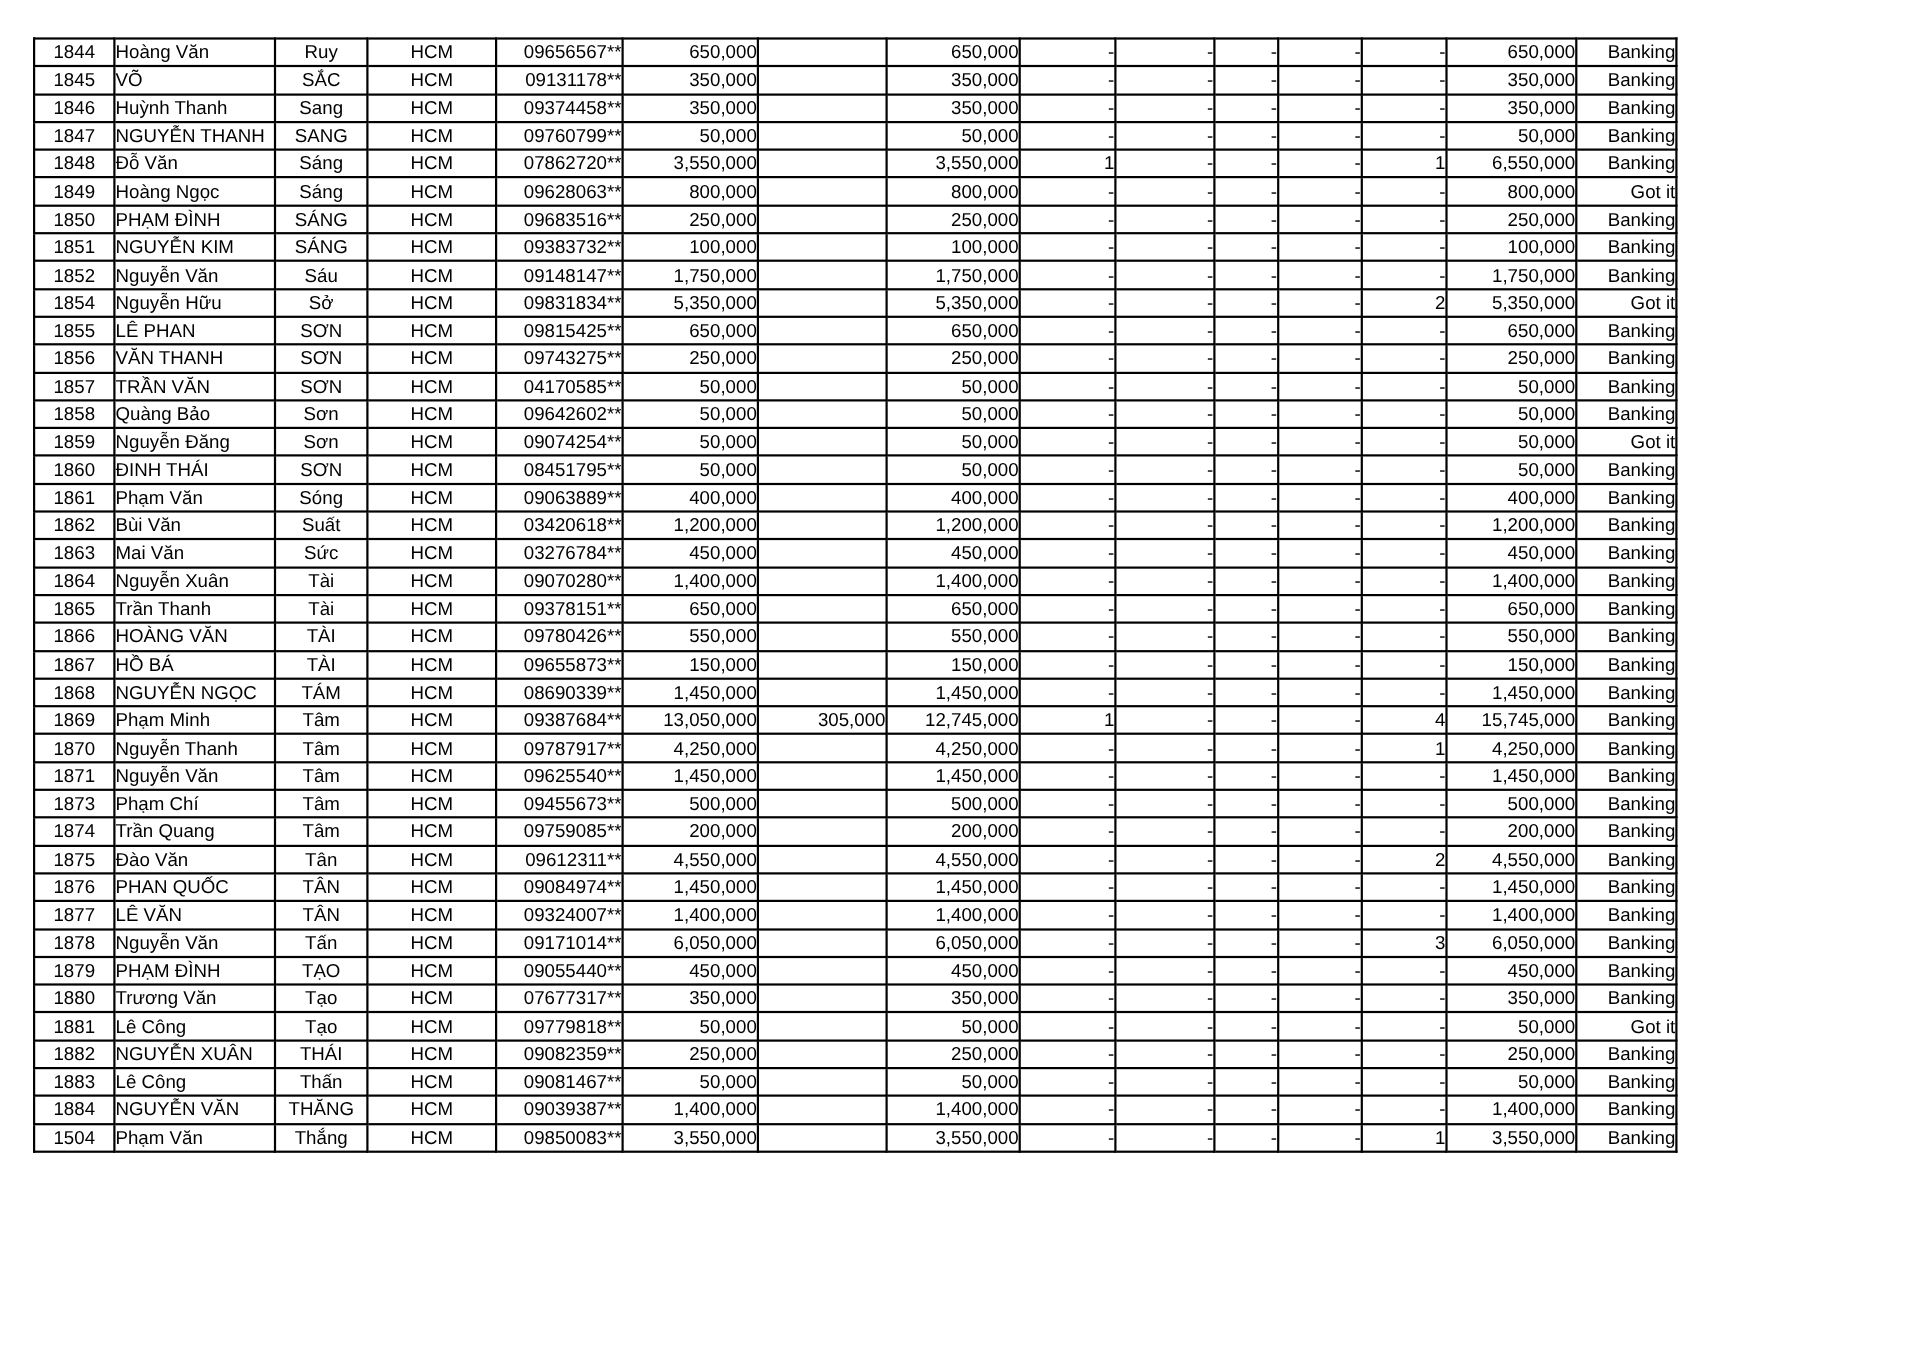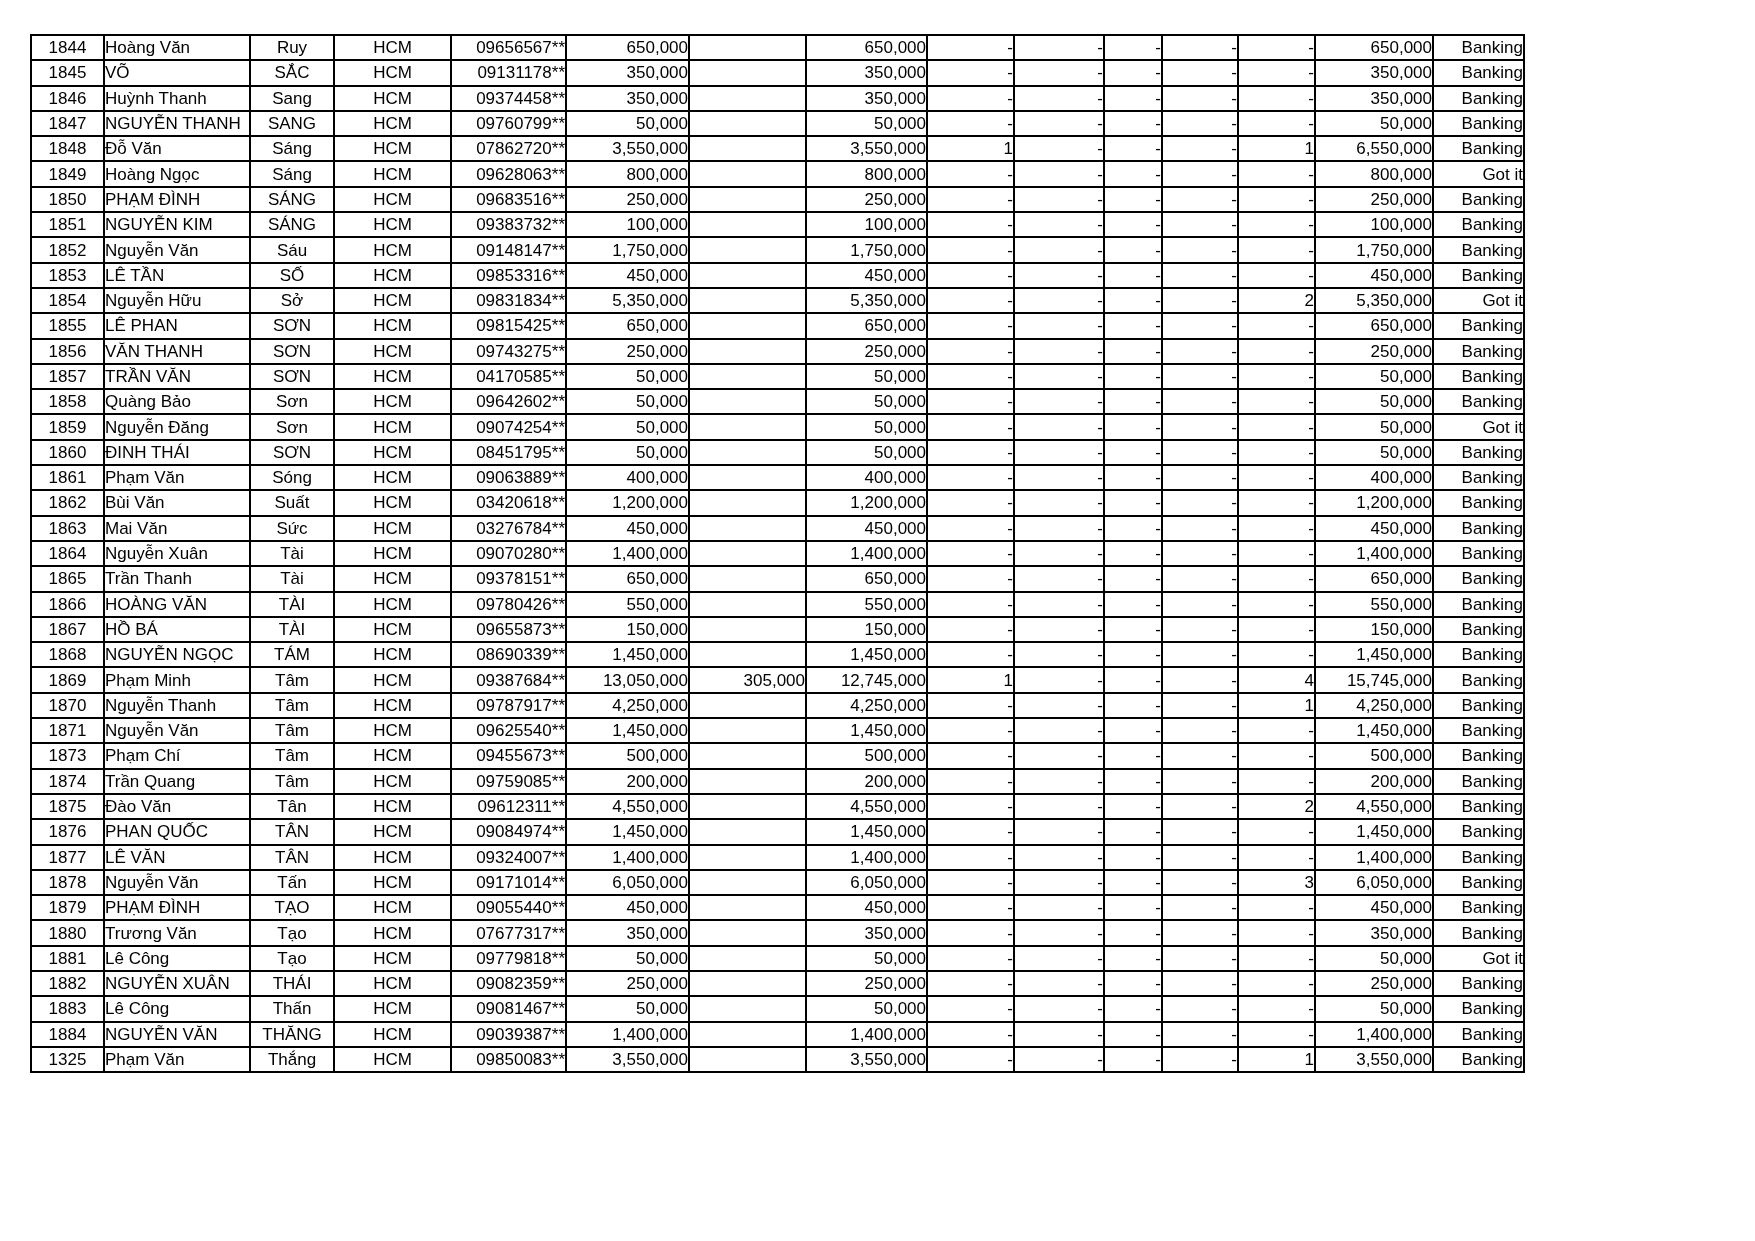--- a/index.html
+++ b/index.html
@@ -215,37 +215,20 @@
           <td class="al-r">1,750,000</td>
           <td class="al-dash">-</td>
           <td class="al-dash">-</td>
           <td class="al-dash">-</td>
           <td class="al-dash">-</td>
           <td class="al-dash">-</td>
           <td class="al-r">1,750,000</td>
           <td class="al-status">Banking</td>
         </tr>
         <tr>
-          <td class="al-c">1853</td>
-          <td class="al-name">LÊ TẦN</td>
-          <td class="al-c">SỐ</td>
-          <td class="al-c">HCM</td>
-          <td class="al-l">09853316**</td>
-          <td class="al-r">450,000</td>
-          <td class="al-r"></td>
-          <td class="al-r">450,000</td>
-          <td class="al-dash">-</td>
-          <td class="al-dash">-</td>
-          <td class="al-dash">-</td>
-          <td class="al-dash">-</td>
-          <td class="al-dash">-</td>
-          <td class="al-r">450,000</td>
-          <td class="al-status">Banking</td>
-        </tr>
-        <tr>
           <td class="al-c">1854</td>
           <td class="al-name">Nguyễn Hữu</td>
           <td class="al-c">Sở</td>
           <td class="al-c">HCM</td>
           <td class="al-l">09831834**</td>
           <td class="al-r">5,350,000</td>
           <td class="al-r"></td>
           <td class="al-r">5,350,000</td>
           <td class="al-dash">-</td>
           <td class="al-dash">-</td>
@@ -742,21 +725,21 @@
           <td class="al-r">1,400,000</td>
           <td class="al-dash">-</td>
           <td class="al-dash">-</td>
           <td class="al-dash">-</td>
           <td class="al-dash">-</td>
           <td class="al-dash">-</td>
           <td class="al-r">1,400,000</td>
           <td class="al-status">Banking</td>
         </tr>
         <tr>
-          <td class="al-c">1325</td>
+          <td class="al-c">1504</td>
           <td class="al-name">Phạm Văn</td>
           <td class="al-c">Thắng</td>
           <td class="al-c">HCM</td>
           <td class="al-l">09850083**</td>
           <td class="al-r">3,550,000</td>
           <td class="al-r"></td>
           <td class="al-r">3,550,000</td>
           <td class="al-dash">-</td>
           <td class="al-dash">-</td>
           <td class="al-dash">-</td>

